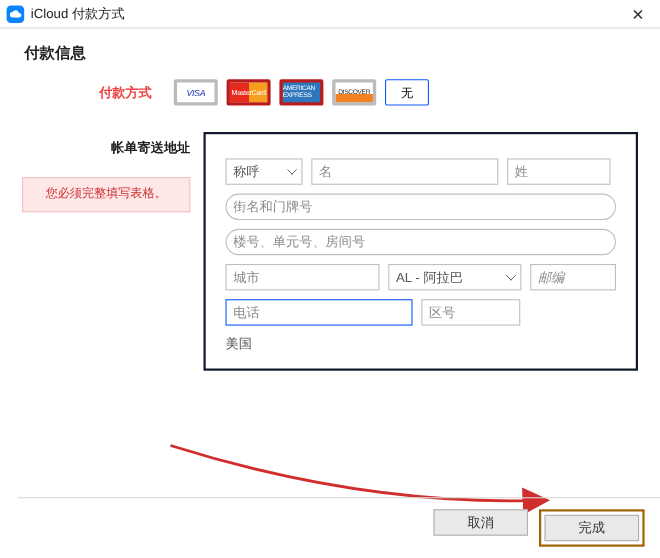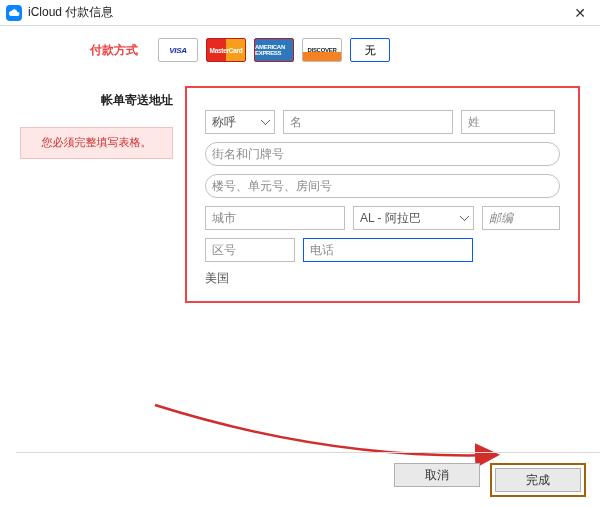--- a/index.html
+++ b/index.html
@@ -54,25 +54,25 @@
     margin-bottom: 16px;
   }
   .payrow {
     display: flex; align-items: center;
     margin-bottom: 24px;
     padding-left: 70px;
   }
   .payrow .label { font-weight: bold; margin-right: 20px; color:#ef4444; }
   .card {
     width: 40px; height: 24px;
-    border: 1px solid #b91c1c;
+    border: 3px solid #b91c1c;
     border-radius: 2px;
     margin-right: 8px;
     display: flex; align-items: center; justify-content: center;
-    font-size: 8px; font-weight: bold; color: #fff;
+    font-size: 8px; font-weight: normal; color: #fff;
     font-family: Arial, sans-serif;
     letter-spacing: -0.3px;
   }
   .card.visa { background:#fff; color:#1a2fb5; border-color:#bbb; font-style: italic; }
   .card.mc {
     background: linear-gradient(90deg,#e62b1e 0 50%,#f79e1b 50% 100%);
     color: #fff; font-size:6.5px;
   }
   .card.amex { background:#2e77bc; font-size:6px; }
   .card.disc { background:#f5f5f5; color:#222; font-size:6px; border-color:#bbb;
@@ -93,21 +93,21 @@
     margin-top: 18px;
     background: #fde7e7;
     border: 1px solid #f2c2c2;
     color: #d12d2d;
     font-size: 11px;
     padding: 6px 10px;
     line-height: 1.6;
     text-align: center;
   }
   .form-frame {
-    border: 2px solid #ef4444;
+    border: 2px solid #0f172a;
     padding: 22px 18px 14px 18px;
     width: 395px;
     position: relative;
   }
   .ff-row { display: flex; gap: 8px; margin-bottom: 8px; }
   .inp, .sel {
     height: 24px;
     border: 1px solid #bfbfbf;
     background: #fff;
     font-size: 12px;
@@ -161,25 +161,26 @@
 </style>
 </head>
 <body>
 
 <div class="titlebar">
   <span class="app-icon">
     <svg viewBox="0 0 24 24">
         <path fill="#fff" d="M19 18H7a5 5 0 0 1 0-10 6 6 0 0 1 11.3 1.5A4 4 0 0 1 19 18z"></path>
       </svg>
   </span>
-  <span class="title">iCloud 付款信息</span>
+  <span class="title">iCloud 付款方式</span>
   <div class="close">✕</div>
 </div>
 
 <div class="content">
+  <div class="heading">付款信息</div>
 
 
   <div class="payrow">
     <span class="label">付款方式</span>
     <span class="card visa">VISA</span>
     <span class="card mc">MasterCard</span>
     <span class="card amex">AMERICAN EXPRESS</span>
     <span class="card disc">DISCOVER</span>
     <span class="card none">无</span>
   </div>
@@ -205,22 +206,22 @@
         <input class="inp w-full" placeholder="楼号、单元号、房间号" style="">
       </div>
       <div class="ff-row">
         <input class="inp w-city" placeholder="城市" style="">
         <select class="sel w-state">
           <option>AL - 阿拉巴</option>
         </select>
         <input class="inp w-zip" placeholder="邮编" style="">
       </div>
       <div class="ff-row">
+        <input class="inp w-phone phone-hi" placeholder="电话" style="">
         <input class="inp w-area" placeholder="区号" style="">
-        <input class="inp w-phone phone-hi" placeholder="电话" style="">
       </div>
       <div class="country">美国</div>
     </div>
   </div>
 </div>
 
 <svg class="arrow-svg" viewBox="0 0 370 80">
   <defs>
     <marker id="ah" markerWidth="10" markerHeight="10" refX="8" refY="5" orient="auto">
       <path d="M0,0 L10,5 L0,10 Z" fill="#d12d2d"></path>

